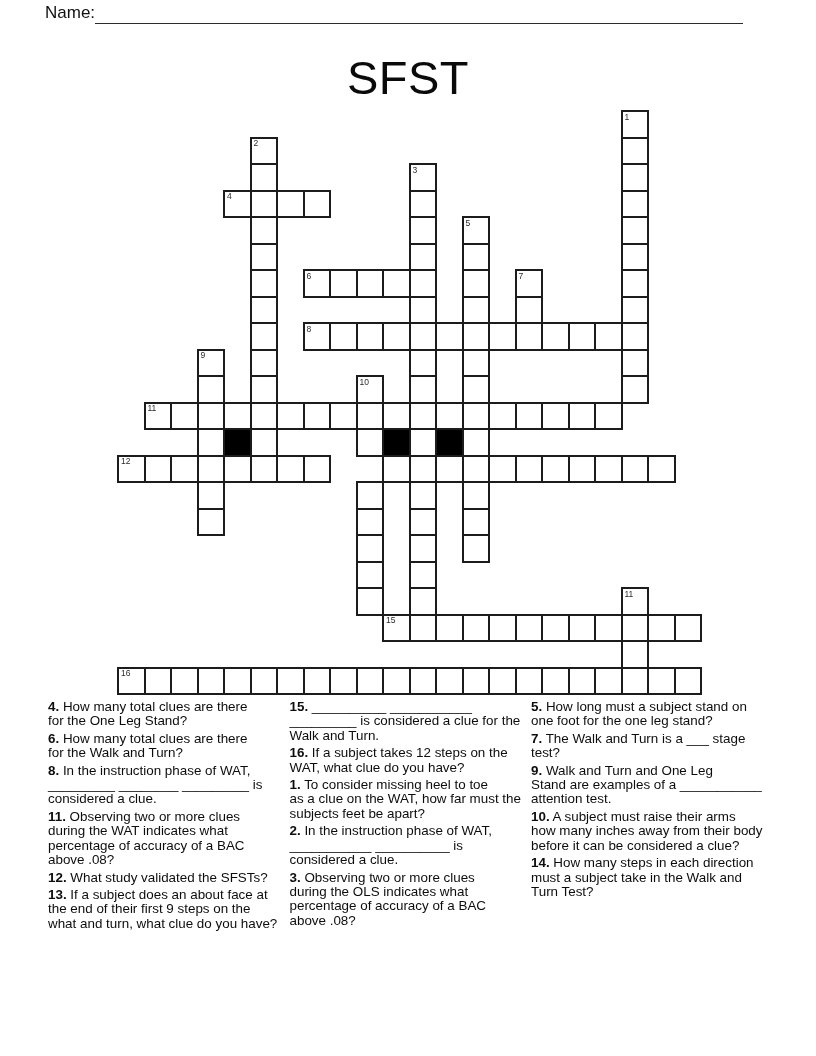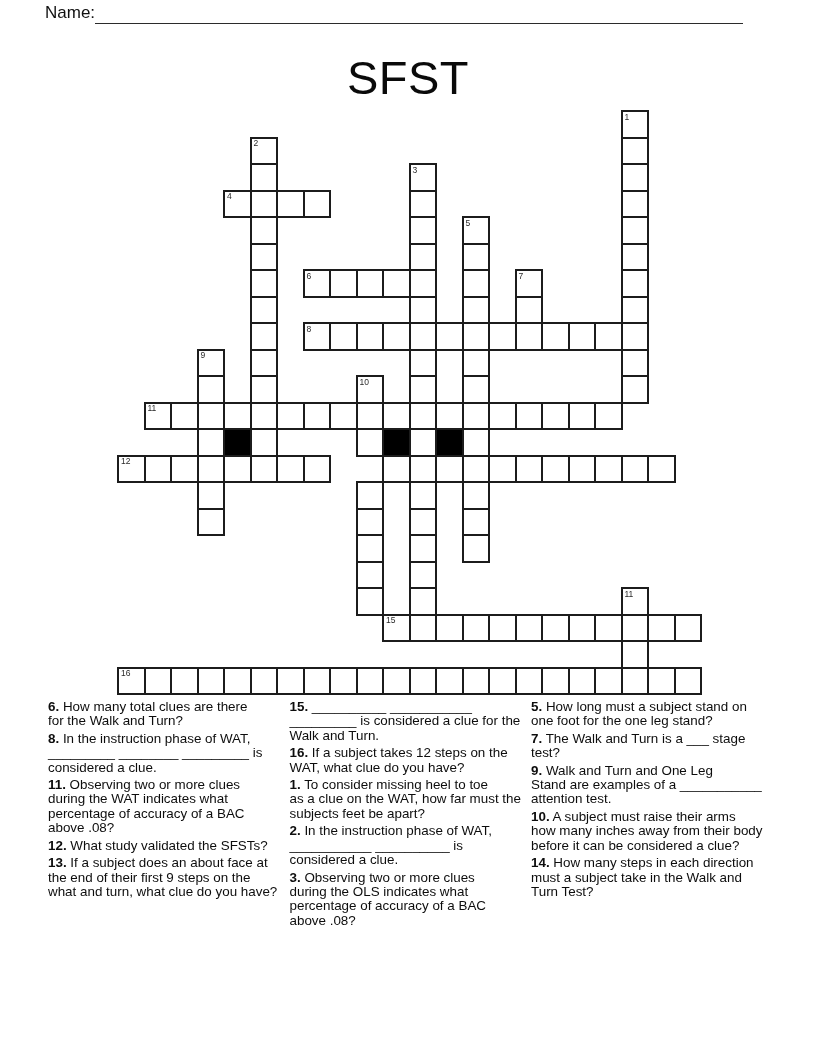--- a/index.html
+++ b/index.html
@@ -225,20 +225,22 @@
       <div class="cell" style="left: 594px; top: 666.5px;"></div>
       <div class="cell" style="left: 647px; top: 666.5px;"></div>
       <div class="cell" style="left: 673.5px; top: 666.5px;"></div>
       <div class="cell black" style="left: 223px; top: 428px;"></div>
       <div class="cell black" style="left: 382px; top: 428px;"></div>
       <div class="cell black" style="left: 435px; top: 428px;"></div>
     </div>
 
   <div id="clues">
       <div class="clue-col">
+        <p class="clue"><span class="cnum">4.</span> How many total clues are there
+for the One Leg Stand?</p>
         <p class="clue"><span class="cnum">6.</span> How many total clues are there
 for the Walk and Turn?</p>
         <p class="clue"><span class="cnum">8.</span> In the instruction phase of WAT,
 _________ ________ _________ is
 considered a clue.</p>
         <p class="clue"><span class="cnum">11.</span> Observing two or more clues
 during the WAT indicates what
 percentage of accuracy of a BAC
 above .08?</p>
         <p class="clue"><span class="cnum">12.</span> What study validated the SFSTs?</p>

